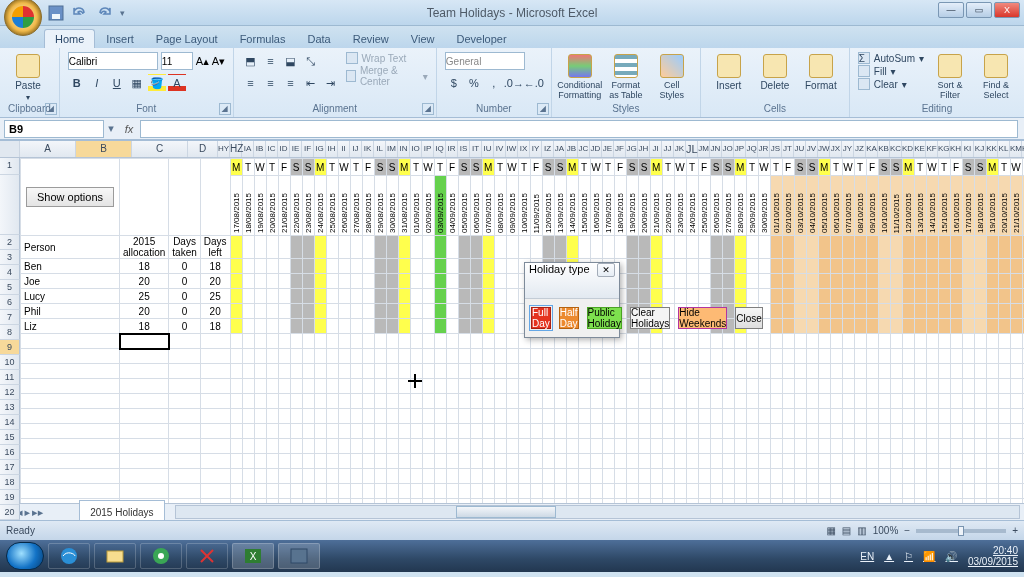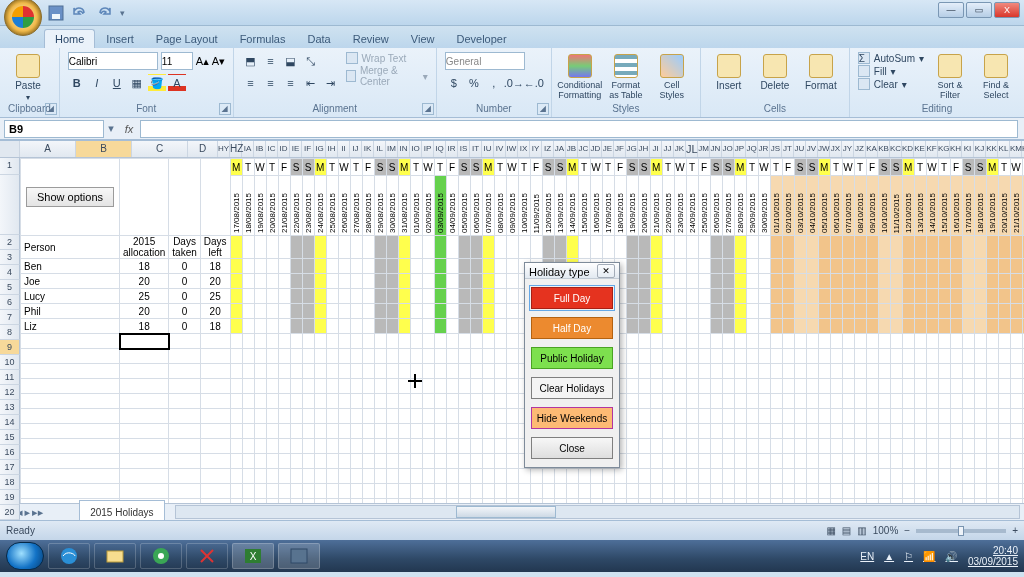--- a/index.html
+++ b/index.html
@@ -73,23 +73,23 @@
 .htrack{flex:1;height:14px;background:#dde7f1;border:1px solid #b5c4d6;margin-left:10px;margin-right:4px;position:relative;}
 .hthumb{position:absolute;left:280px;width:100px;top:0;bottom:0;background:linear-gradient(#f3f6fa,#cdd9e5);border:1px solid #9db9d1;}
 
 .cursor-cross{position:absolute;left:408px;top:233px;width:14px;height:14px;z-index:6;pointer-events:none;}
 .cursor-cross::before,.cursor-cross::after{content:"";position:absolute;background:#000;}
 .cursor-cross::before{left:6px;top:0;width:2px;height:14px;}
 .cursor-cross::after{top:6px;left:0;height:2px;width:14px;}
 
 
 .dialog{position:absolute;left:524px;top:121px;width:96px;border:1px solid #7e8b9a;background:#f0f0f0;box-shadow:2px 2px 6px rgba(0,0,0,.3);z-index:30;}
-.dlg-title{height:16px;background:linear-gradient(#fff,#e2e9f1);display:flex;align-items:flex-end;justify-content:space-between;padding:0 4px;font-size:11px;border-bottom:1px solid #c3ccd6;}
+.dlg-title{height:36px;background:linear-gradient(#fff,#e2e9f1);display:flex;align-items:flex-start;justify-content:space-between;padding:0 4px;font-size:11px;border-bottom:1px solid #c3ccd6;}
 .dlg-title .x{width:18px;height:14px;border:1px solid #a3acb8;text-align:center;font-size:9px;line-height:12px;border-radius:2px;background:linear-gradient(#fbfcfe,#e6edf4);}
-.dlg-body{padding:8px 6px;display:flex;flex-direction:column;gap:8px;}
+.dlg-body{padding:8px 6px;display:flex;flex-direction:row;gap:8px;}
 .dlg-btn{height:22px;border:1px solid #7f7f7f;font-size:10px;display:flex;align-items:center;justify-content:center;cursor:pointer;}
 .red{background:#e5331f;color:#fff;border-color:#a82015;outline:1px solid #64a7e6;outline-offset:1px;}
 .orange{background:#ec8a2f;color:#fff;border-color:#b46210;}
 .greenb{background:#7de04e;color:#000;border-color:#4aa323;}
 .whiteb{background:#f4f4f4;color:#000;}
 .magenta{background:#fdba74;color:#000;border-color:#b235a1;}
 .closeb{background:linear-gradient(#f7f7f7,#dedede);color:#000;}
 
 
 .statusbar{height:20px;background:linear-gradient(#dfe9f4,#c4d6e9);border-top:1px solid #a5bdd6;display:flex;align-items:center;font-size:10px;color:#3a4a5e;padding:0 6px;justify-content:space-between;}
@@ -124,20 +124,21 @@
           <path d="M12 8a5 5 0 0 0-9-3l-1-2v6h6l-2-2a3 3 0 0 1 5 2" fill="none" stroke="#3a6aa8" stroke-width="1.5"></path>
         </svg>
       </div>
     <div class="qbtn">
         <svg width="16" height="16">
           <path d="M4 8a5 5 0 0 1 9-3l1-2v6h-6l2-2a3 3 0 0 0-5 2" fill="none" stroke="#3a6aa8" stroke-width="1.5"></path>
         </svg>
       </div>
     <span style="color:#5a7390;font-size:9px">▾</span>
   </div>
+  <div class="title-text">Team Holidays - Microsoft Excel</div>
   <div class="winbtns">
     <div>—</div>
     <div>▭</div>
     <div class="close">X</div>
   </div>
 </div>
 
 <div class="tabs">
   <div class="tab active">Home</div>
   <div class="tab">Insert</div>

